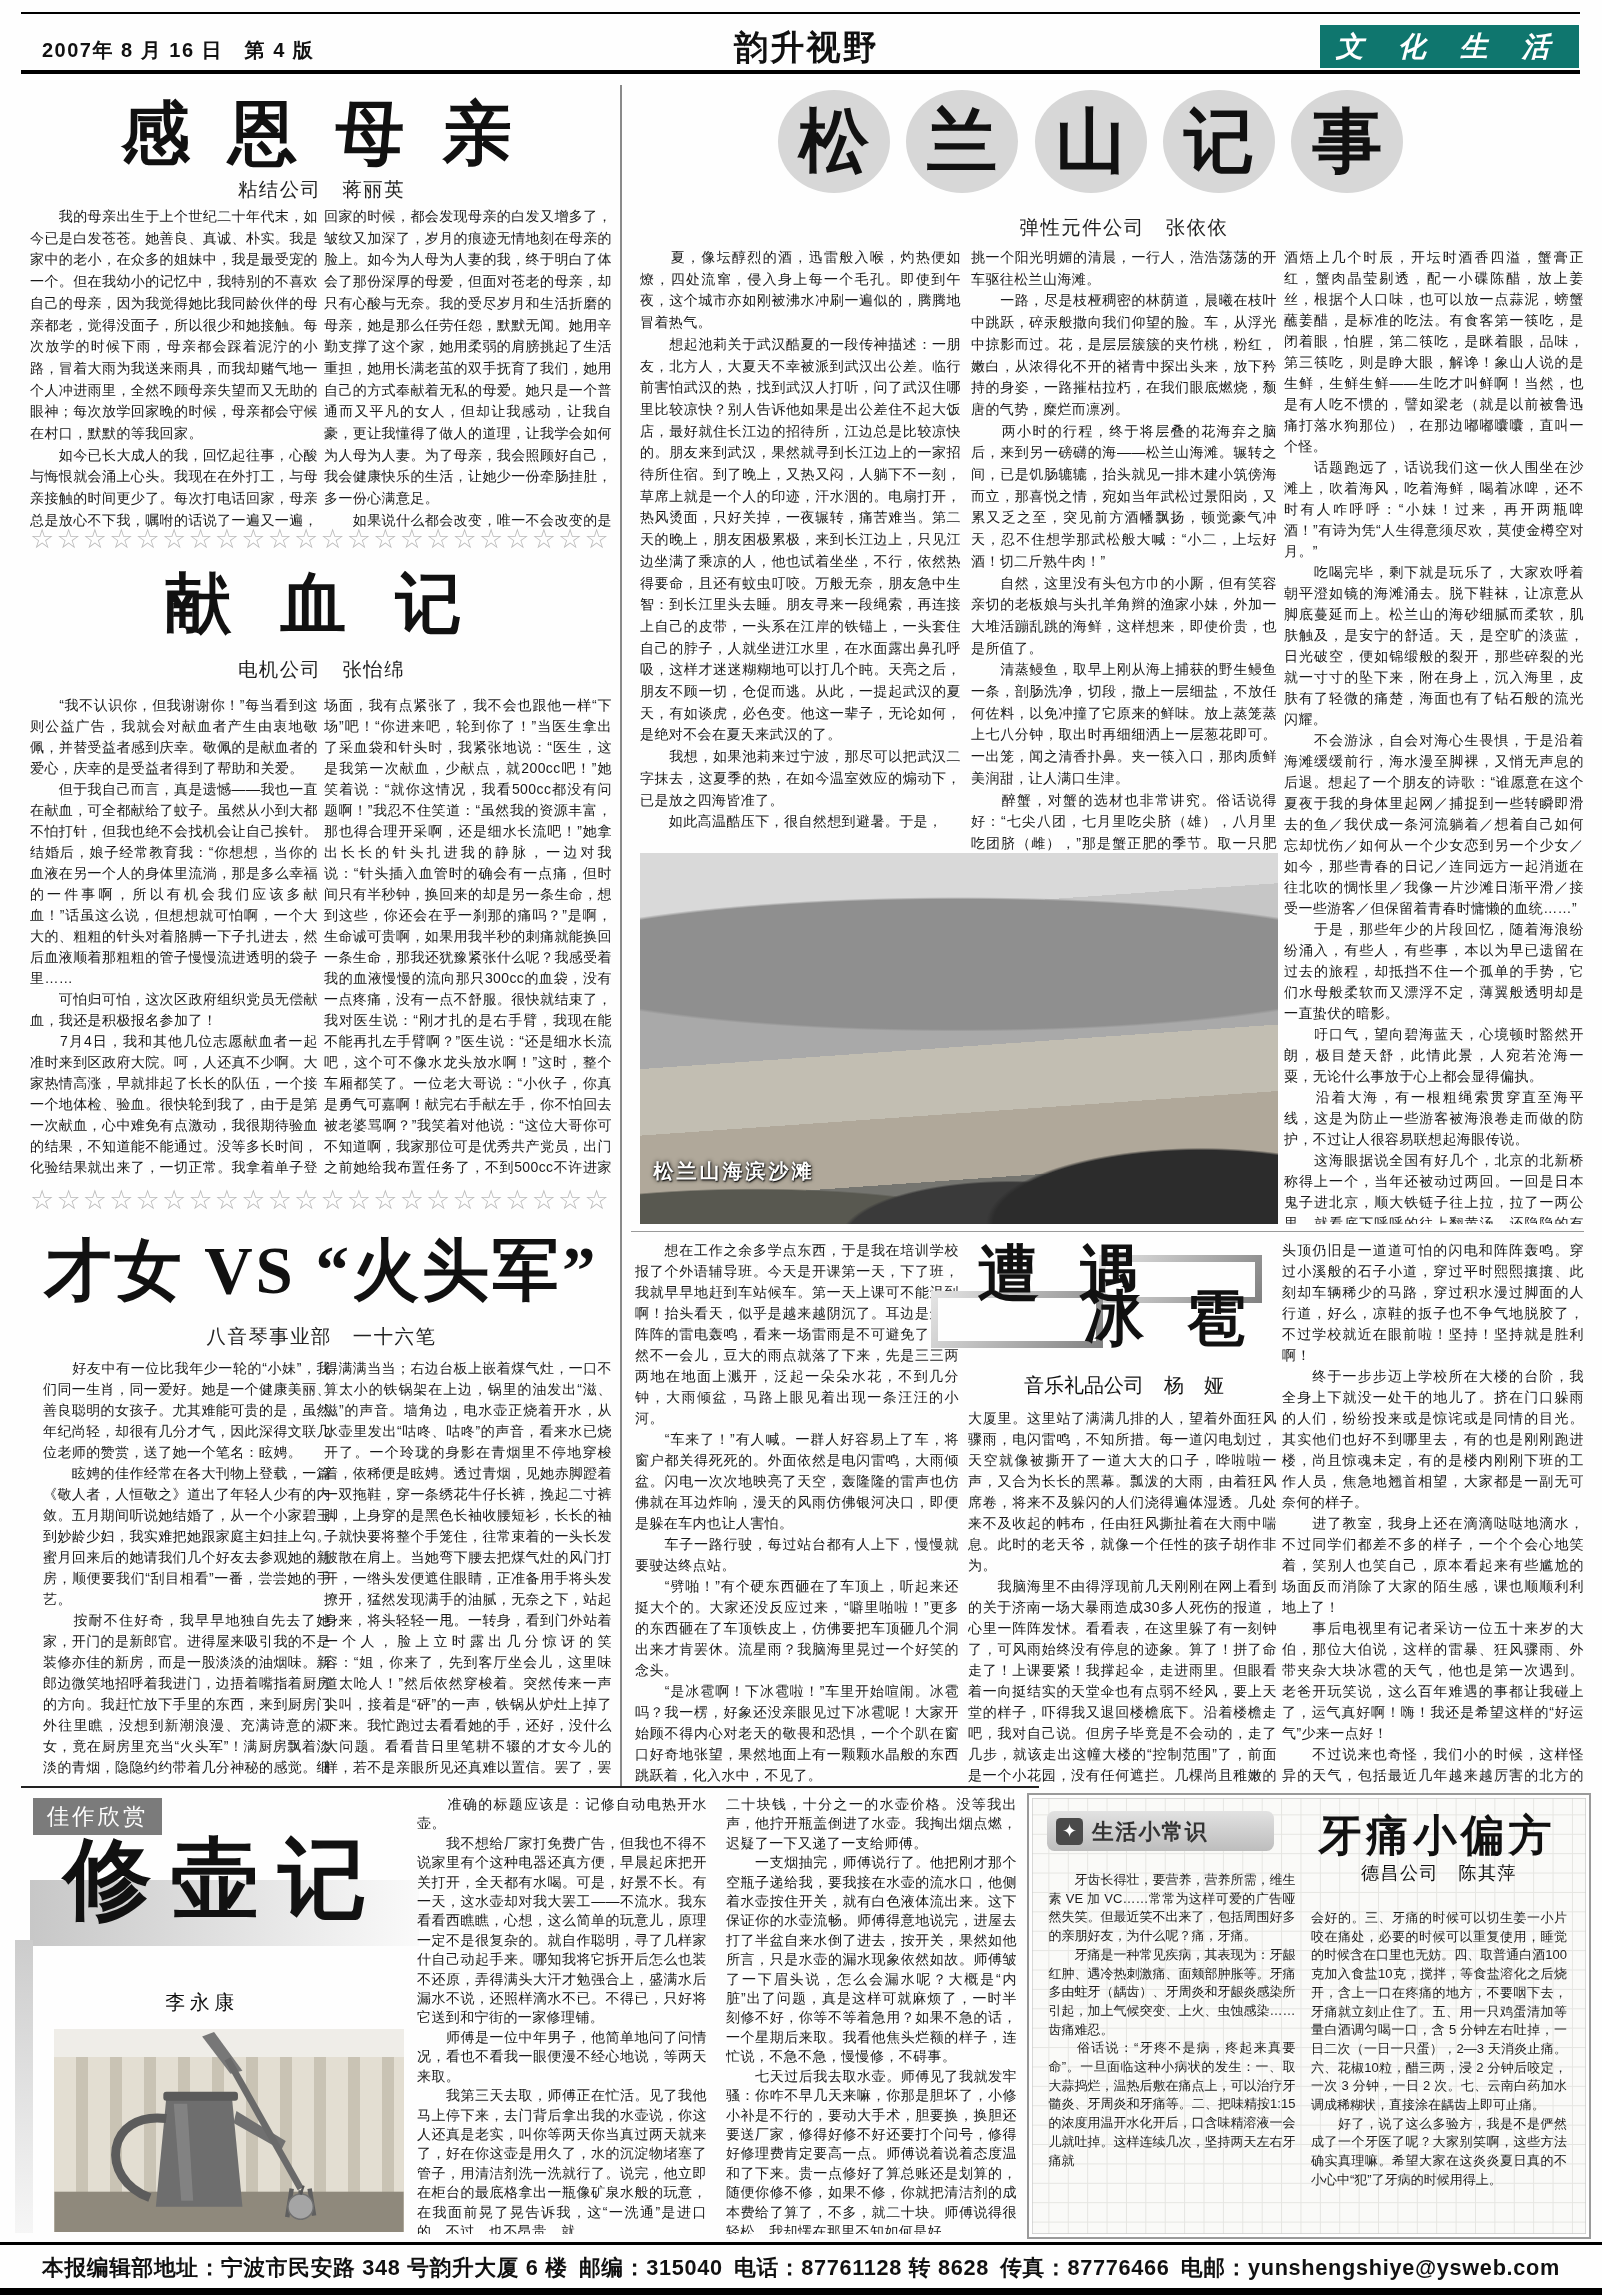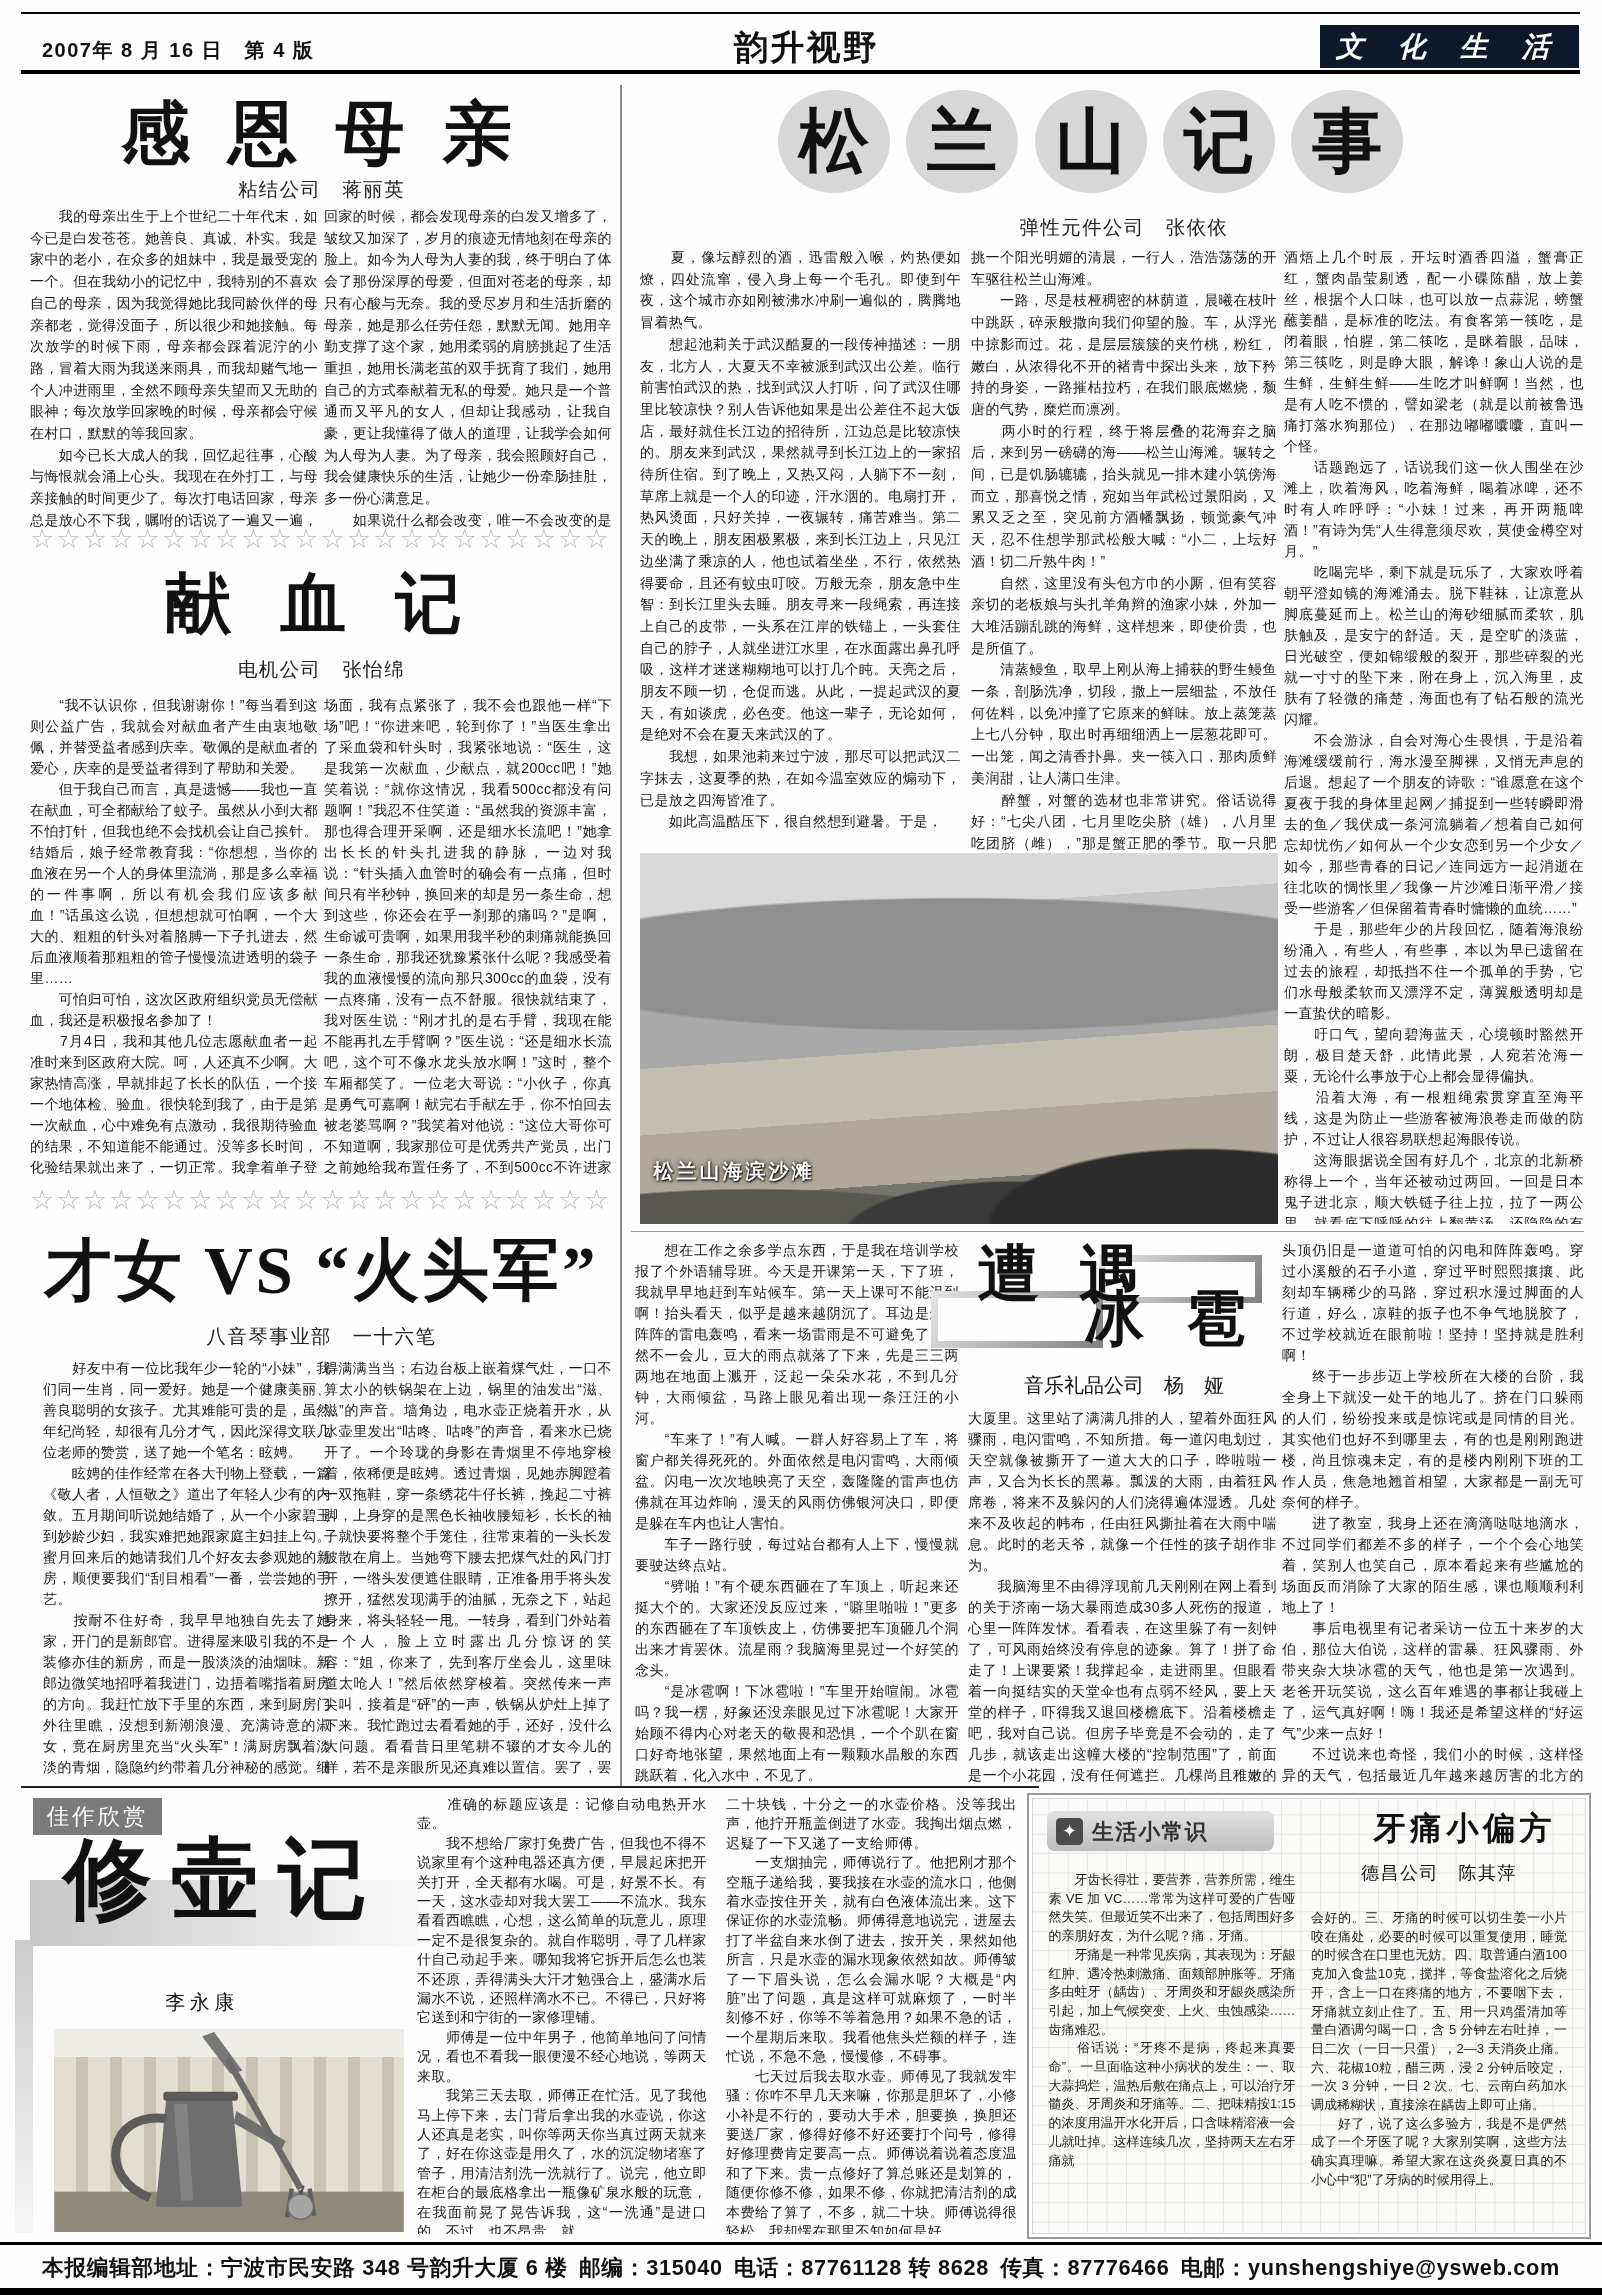--- a/index.html
+++ b/index.html
@@ -11,21 +11,21 @@
   .serif{font-family:"Liberation Serif","DejaVu Serif",serif;}
   .body-text{font-size:14px;line-height:21.7px;text-align:justify;white-space:pre-wrap;
              overflow:hidden;color:#191919;letter-spacing:0.4px;}
   .lh28{line-height:21px;} .lh26{line-height:19.4px;font-size:14px;}
   .byline{font-size:19.4px;color:#222;letter-spacing:1.5px;}
   .stars{font-size:27px;color:#b9b9b9;letter-spacing:2.2px;overflow:hidden;white-space:nowrap;}
   
   .rule-top{left:21px;top:12px;width:1559px;height:1.5px;}
   .dateline{left:42px;top:37px;font-size:20px;font-weight:600;letter-spacing:1.5px;}
   .masthead{left:702px;top:25.4px;width:209px;font-size:34px;font-weight:bold;letter-spacing:2.2px;}
-  .badge{left:1320px;top:25.4px;width:259px;height:43px;background:#0f172a;color:#fff;
+  .badge{left:1320px;top:25.4px;width:259px;height:43px;background:#0f766e;color:#fff;
          font-size:28px;font-style:italic;font-weight:bold;line-height:43px;letter-spacing:13.5px;}
   .rule-head{left:21px;top:70px;width:1559px;height:3.7px;}
   .vdiv{left:620px;top:85px;width:1.5px;height:1701px;background:#8a8a8a;}
   .hdiv-mid{left:631px;top:1231px;width:953px;height:0.7px;background:#9a9a9a;}
   .hdiv-bottom{left:21px;top:1786px;width:1018px;height:1.5px;background:#222;}
   
   .ga-title{left:30px;top:88px;width:583px;font-size:69px;font-weight:bold;letter-spacing:10.5px;}
   .ga-byline{left:30px;top:176px;width:583px;}
   .ga-c1{left:30px;top:206px;width:288px;height:329px;}
   .ga-c2{left:324px;top:206px;width:288px;height:329px;}
@@ -85,21 +85,21 @@
   
   .yt-box{left:1027px;top:1793px;width:560px;height:442px;background-color:#fafaf8;
      background-image:linear-gradient(#e5e5e1 0.7px,rgba(0,0,0,0) 0.7px),
                       linear-gradient(90deg,#e5e5e1 0.7px,rgba(0,0,0,0) 0.7px);
      background-size:19.4px 19.4px;border:2.2px solid #9a9a9a;box-shadow:inset 0 0 0 3px #fff, inset 0 0 0 3.7px #c9c9c9;}
   .yt-tag{position:absolute;left:18px;top:16.4px;width:227px;height:40px;border-radius:7.5px;
      background:linear-gradient(#e2e2e2,#bdbdbd);display:flex;align-items:center;gap:9px;padding:0 9px;box-sizing:border-box;}
   .yt-ticon{width:27px;height:27px;background:#4a4a4a;color:#fff;font-size:18px;line-height:27px;
      text-align:center;border-radius:4.5px;flex:0 0 auto;}
   .yt-tlabel{font-size:21.7px;font-weight:bold;color:#333;letter-spacing:1.5px;}
-  .yt-title{position:absolute;right:33px;top:12px;font-size:32px;font-weight:bold;letter-spacing:4.5px;}
+  .yt-title{position:absolute;right:33px;top:12px;font-size:43px;font-weight:bold;letter-spacing:4.5px;}
   .yt-byline{position:absolute;right:72px;top:66px;font-size:18px;letter-spacing:1.5px;}
   .yt-c1{position:absolute;left:19.4px;top:76px;width:247px;height:342px;}
   .yt-c2{position:absolute;left:282px;top:114px;width:256px;height:305px;}
   .yt-text{font-size:13px;line-height:18.7px;text-align:justify;white-space:pre-wrap;overflow:hidden;color:#1c1c1c;}
   
   .f-rule1{left:0;top:2242px;width:1602px;height:3px;}
   .f-bar{left:0;top:2246px;width:1602px;height:42px;display:flex;align-items:center;
          justify-content:space-between;padding:0 42px;box-sizing:border-box;
          font-size:21.7px;font-weight:bold;letter-spacing:0.7px;}
   .f-rule2{left:0;top:2288px;width:1602px;height:7.5px;}

